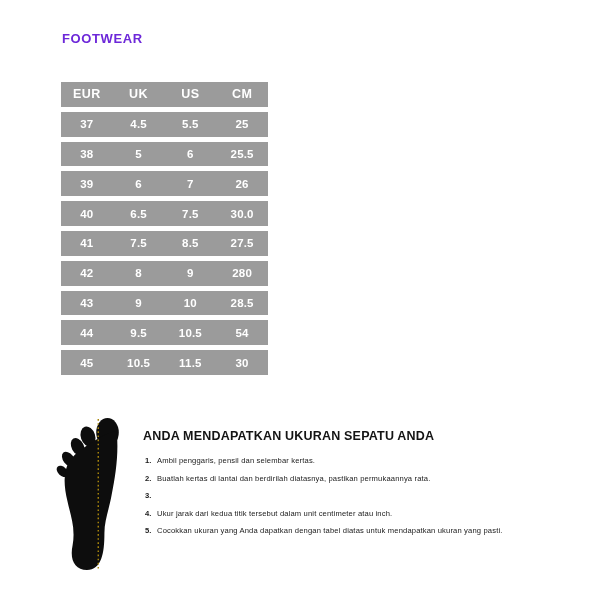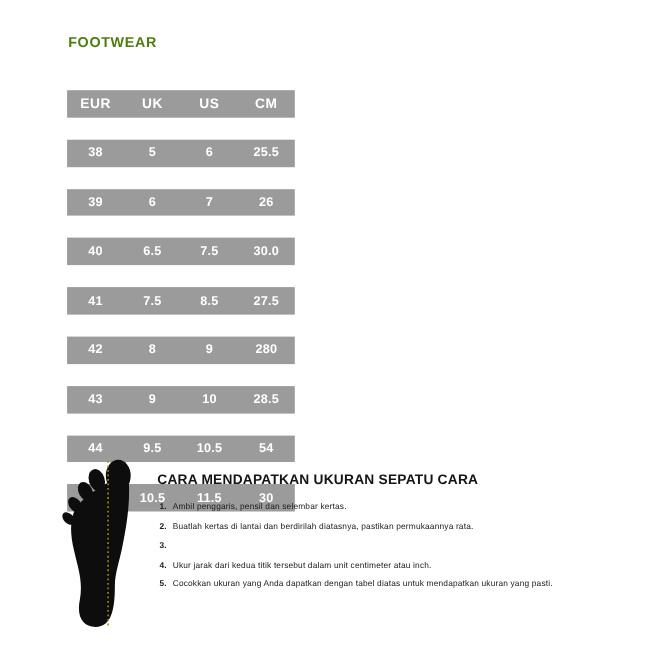--- a/index.html
+++ b/index.html
@@ -2,24 +2,24 @@
 <html><head>
 <meta charset="utf-8">
 <style>
   * { margin:0; padding:0; box-sizing:border-box; }
   html,body { width:600px; height:600px; background:#ffffff;
               font-family:"Liberation Sans", sans-serif; overflow:hidden; }
   .canvas { position:relative; width:600px; height:600px; background:#ffffff; }
 
   .page-title { position:absolute; left:62px; top:31px;
                 font-size:13px; font-weight:bold; letter-spacing:.6px;
-                color:#4d7c0f; }
+                color:#6d28d9; }
 
   .size-table { position:absolute; left:61px; top:82px; width:207px;
-                display:flex; flex-direction:column; gap:20px; }
+                display:flex; flex-direction:column; gap:5px; }
   .trow { display:grid; grid-template-columns:1fr 1fr 1fr 1fr;
           height:24.8px; background:#9b9b9b; align-items:center; }
   .trow span { text-align:center; color:#ffffff; font-weight:bold;
                font-size:11.5px; letter-spacing:.2px; }
   .trow.head span { font-size:12.5px; letter-spacing:.5px; }
 
   .foot-wrap { position:absolute; left:56px; top:417px; width:64px; height:154px; }
 
   .guide-heading { position:absolute; left:143px; top:429px;
                    font-size:12.5px; font-weight:bold; letter-spacing:.2px;
@@ -36,20 +36,26 @@
 <div class="canvas">
 
   <div class="page-title">FOOTWEAR</div>
 
   <div class="size-table">
     <div class="trow head">
       <span>EUR</span>
       <span>UK</span>
       <span>US</span>
       <span>CM</span>
+    </div>
+    <div class="trow">
+      <span>37</span>
+      <span>4.5</span>
+      <span>5.5</span>
+      <span>25</span>
     </div>
     <div class="trow">
       <span>38</span>
       <span>5</span>
       <span>6</span>
       <span>25.5</span>
     </div>
     <div class="trow">
       <span>39</span>
       <span>6</span>
@@ -101,21 +107,21 @@
         <ellipse cx="30" cy="19" rx="7" ry="10" transform="rotate(-18 30 19)"></ellipse>
         <ellipse cx="20" cy="29" rx="6" ry="9" transform="rotate(-28 20 29)"></ellipse>
         <ellipse cx="11" cy="41" rx="5.2" ry="8" transform="rotate(-38 11 41)"></ellipse>
         <ellipse cx="5" cy="53" rx="4.3" ry="6.5" transform="rotate(-45 5 53)"></ellipse>
         <path d="M 58,14 C 60,36 57,56 53,76 C 50,92 46,101 46,113 C 46,133 43,149 29,149 C 17,149 12,139 15,125 C 18,108 13,96 10,82 C 6,66 6,52 12,43 C 18,34 30,27 40,21 C 46,17.5 54,13 58,14 Z"></path>
       </g>
       <line x1="40" y1="2" x2="40" y2="149" stroke="#a8860d" stroke-width="1.4" stroke-dasharray="1.6 2.4"></line>
     </svg>
   </div>
 
-  <div class="guide-heading">CARA MENDAPATKAN UKURAN SEPATU CARA</div>
+  <div class="guide-heading">ANDA MENDAPATKAN UKURAN SEPATU ANDA</div>
 
   <div class="steps">
     <div class="step">
       <span class="num">1.</span>
       <span class="txt">Ambil penggaris, pensil dan selembar kertas.</span>
     </div>
     <div class="step">
       <span class="num">2.</span>
       <span class="txt">Buatlah kertas di lantai dan berdirilah diatasnya, pastikan permukaannya rata.</span>
     </div>

